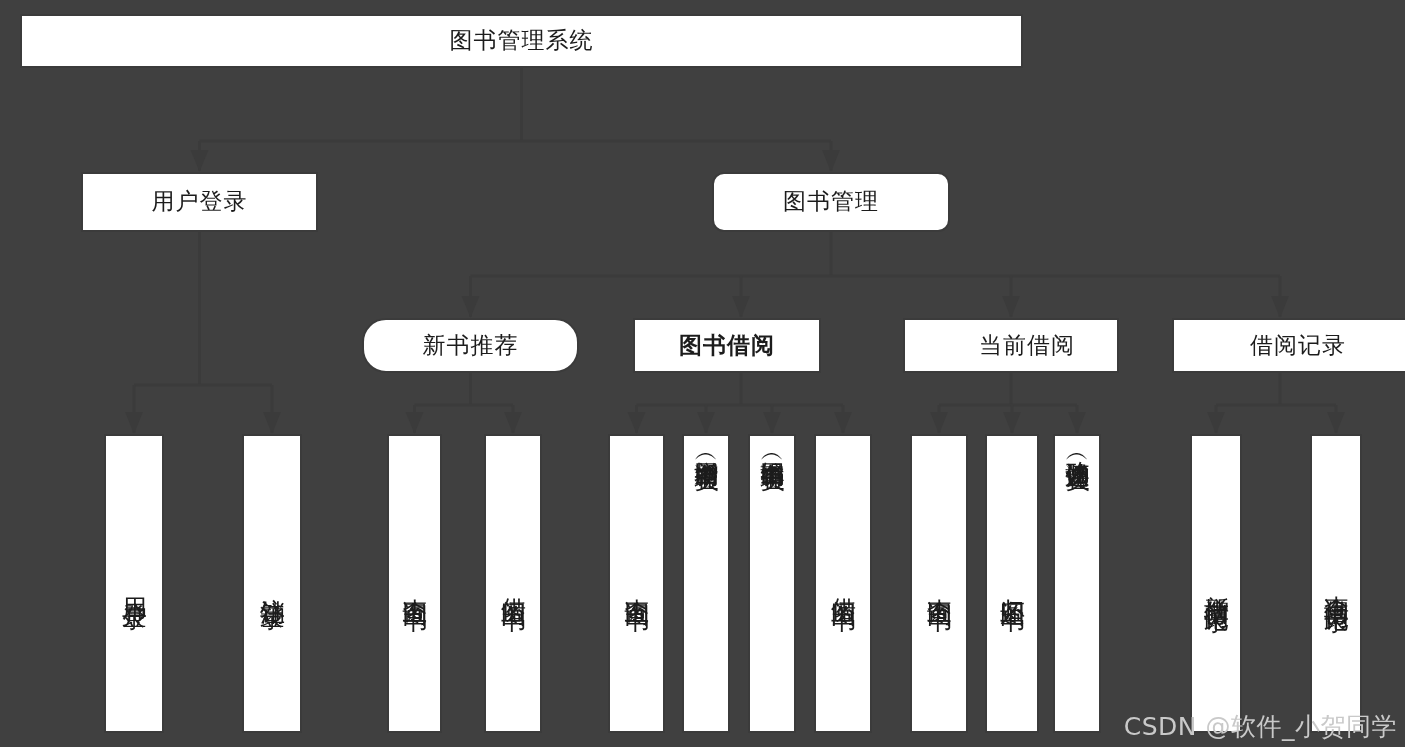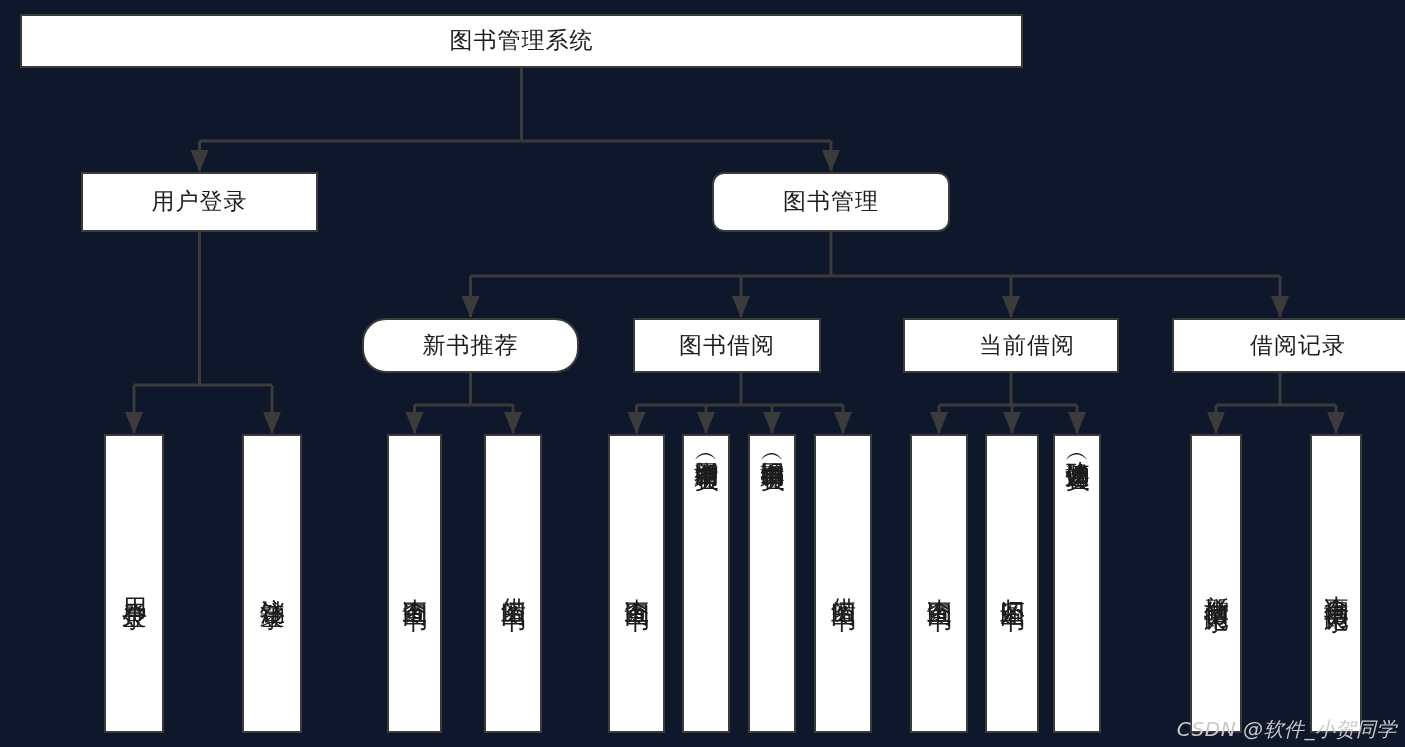--- a/index.html
+++ b/index.html
@@ -8,21 +8,21 @@
     padding: 0;
     background: #ffffff;
   }
   body {
     font-family: "DejaVu Sans", "Liberation Sans", sans-serif;
   }
   #diagram-root {
     position: relative;
     width: 1405px;
     height: 747px;
-    background: #0f172a;
+    background: #404040;
     overflow: hidden;
   }
   #edge-layer {
     position: absolute;
     left: 0;
     top: 0;
     width: 1405px;
     height: 747px;
   }
   .node {
@@ -64,26 +64,25 @@
     line-height: 1.2;
   }
   .node-v.topalign {
     align-items: flex-start;
     padding-top: 6px;
   }
   #watermark {
     position: absolute;
     right: 8px;
     bottom: 4px;
-    font-size: 20px;
+    font-size: 25px;
     color: #c9c9c9;
     white-space: nowrap;
     z-index: 5;
     letter-spacing: 0.5px;
-    font-style: italic;
   }
 </style>
 </head>
 <body>
 
 <div id="diagram-root">
 
   <svg id="edge-layer" viewBox="0 0 1405 747" xmlns="http://www.w3.org/2000/svg" aria-hidden="true">
       <line x1="521.5" y1="68" x2="521.5" y2="141" stroke="#3b3b3b" stroke-width="3"></line>
       <line x1="199.5" y1="141" x2="831" y2="141" stroke="#3b3b3b" stroke-width="3"></line>
@@ -145,21 +144,21 @@
       </div>
       <div class="node node-h" style="left: 81px; top: 172px; width: 237px; height: 60px;">
         <span class="node-label">用户登录</span>
       </div>
       <div class="node node-h" style="left: 712px; top: 172px; width: 238px; height: 60px; border-radius: 12px;">
         <span class="node-label">图书管理</span>
       </div>
       <div class="node node-h" style="left: 362px; top: 318px; width: 217px; height: 55px; border-radius: 24px;">
         <span class="node-label">新书推荐</span>
       </div>
-      <div class="node node-h" style="left: 633px; top: 318px; width: 188px; height: 55px;">
+      <div class="node node-h" style="left: 633px; top: 318px; width: 188px; height: 55px; font-weight: bold;">
         <span class="node-label">图书借阅</span>
       </div>
       <div class="node node-h" style="left: 903px; top: 318px; width: 216px; height: 55px; padding-left: 32px;">
         <span class="node-label">当前借阅</span>
       </div>
       <div class="node node-h" style="left: 1172px; top: 318px; width: 252px; height: 55px;">
         <span class="node-label">借阅记录</span>
       </div>
       <div class="node node-v" style="left: 104px; top: 434px; width: 60px; height: 299px;">
         <span class="node-label">用户登录</span>

